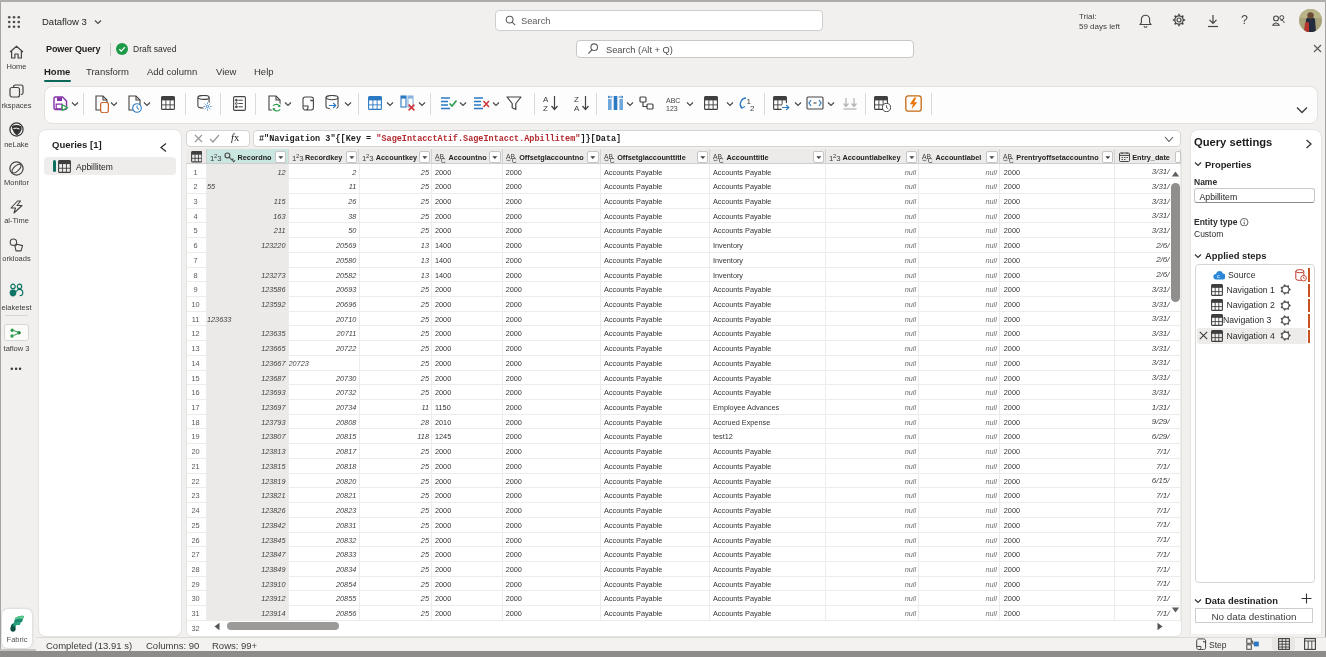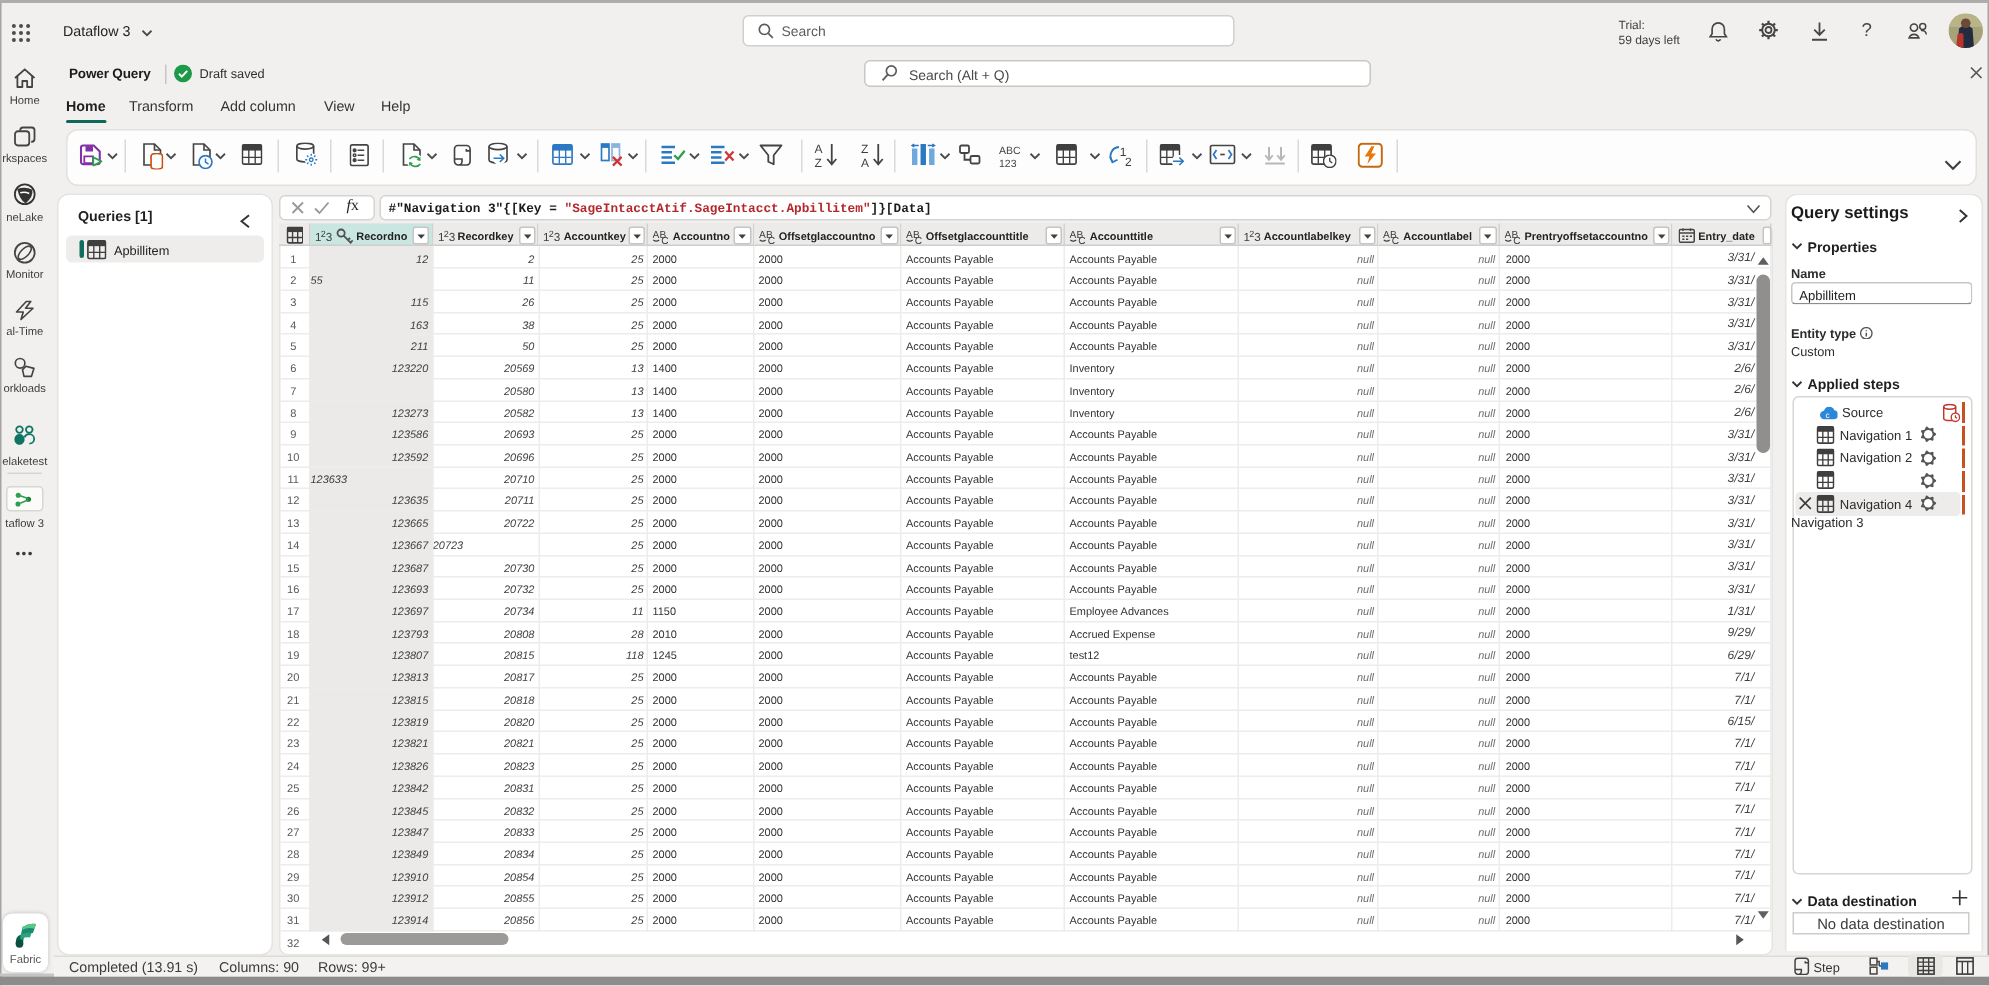--- a/index.html
+++ b/index.html
@@ -1075,21 +1075,21 @@
 <div style="position:absolute;left:1226.5px;top:299.93px;white-space:nowrap;font-size:8.7px;color:#2c2c2c;">Navigation 2</div>
 <svg style="position:absolute;left:1279.5px;top:299.63px" width="11" height="11" viewBox="0 0 11 11">
     <path d="M9.11 3.86 L9.20 4.08 L10.77 5.15 L10.77 5.85 L9.20 6.92 L9.03 7.30 L8.92 7.50 L9.06 9.40 L8.51 9.84 L6.69 9.28 L6.29 9.38 L6.06 9.42 L4.67 10.71 L3.98 10.56 L3.29 8.79 L2.96 8.54 L2.79 8.38 L0.91 8.10 L0.60 7.47 L1.55 5.82 L1.54 5.41 L1.55 5.18 L0.60 3.53 L0.91 2.90 L2.79 2.62 L3.10 2.35 L3.29 2.21 L3.98 0.44 L4.67 0.29 L6.06 1.58 L6.47 1.66 L6.69 1.72 L8.51 1.16 L9.06 1.60 L8.92 3.50 Z" fill="#555"></path>
     <circle cx="5.5" cy="5.5" r="2.8600000000000003" fill="#fff"></circle>
   </svg>
 <svg style="position:absolute;left:1211px;top:314.46000000000004px" width="12" height="12" viewBox="0 0 12 12">
     <rect x="0.6" y="0.6" width="10.8" height="10.8" rx="1" stroke="#3f3f3f" stroke-width="1.1" fill="none"></rect>
     <rect x="0.6" y="0.6" width="10.8" height="3.24" fill="#3f3f3f"></rect>
     <path d="M4.2 1 V11 M7.8 1 V11 M1 7.620000000000001 H11" stroke="#3f3f3f" stroke-width="0.9" fill="none"></path>
   </svg>
-<div style="position:absolute;left:1194px;top:315.26000000000005px;white-space:nowrap;font-size:8.7px;color:#2c2c2c;margin-top:28px;">Navigation 3</div>
+<div style="position:absolute;left:1223px;top:315.26000000000005px;white-space:nowrap;font-size:8.7px;color:#2c2c2c;">Navigation 3</div>
 <svg style="position:absolute;left:1279.5px;top:314.96000000000004px" width="11" height="11" viewBox="0 0 11 11">
     <path d="M9.11 3.86 L9.20 4.08 L10.77 5.15 L10.77 5.85 L9.20 6.92 L9.03 7.30 L8.92 7.50 L9.06 9.40 L8.51 9.84 L6.69 9.28 L6.29 9.38 L6.06 9.42 L4.67 10.71 L3.98 10.56 L3.29 8.79 L2.96 8.54 L2.79 8.38 L0.91 8.10 L0.60 7.47 L1.55 5.82 L1.54 5.41 L1.55 5.18 L0.60 3.53 L0.91 2.90 L2.79 2.62 L3.10 2.35 L3.29 2.21 L3.98 0.44 L4.67 0.29 L6.06 1.58 L6.47 1.66 L6.69 1.72 L8.51 1.16 L9.06 1.60 L8.92 3.50 Z" fill="#555"></path>
     <circle cx="5.5" cy="5.5" r="2.8600000000000003" fill="#fff"></circle>
   </svg>
 <div style="position:absolute;left:1196.5px;top:327.59000000000003px;width:110px;height:16.4px;background:#edecea;border-radius:3px;"></div>
 <svg style="position:absolute;left:1198.5px;top:331.29px" width="9" height="9" viewBox="0 0 9 9">
     <path d="M0.8 0.8 L8.2 8.2 M8.2 0.8 L0.8 8.2" stroke="#3c3c3c" stroke-width="1.1"></path>
   </svg>
 <svg style="position:absolute;left:1211px;top:329.79px" width="12" height="12" viewBox="0 0 12 12">
     <rect x="0.6" y="0.6" width="10.8" height="10.8" rx="1" stroke="#3f3f3f" stroke-width="1.1" fill="none"></rect>

